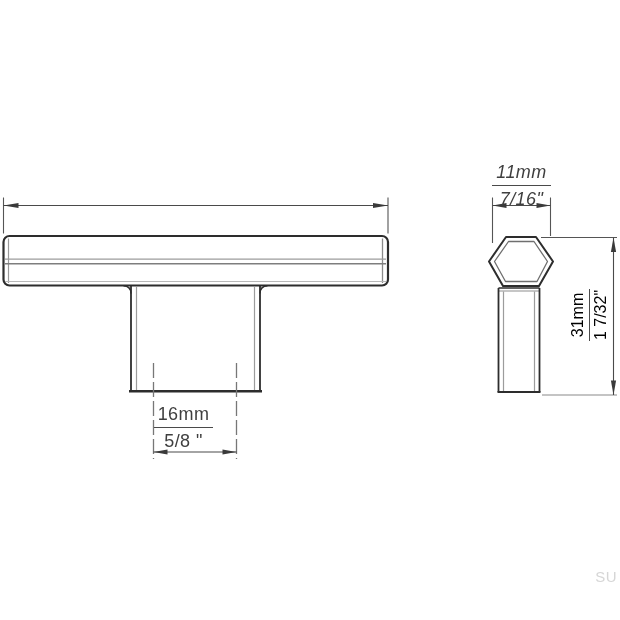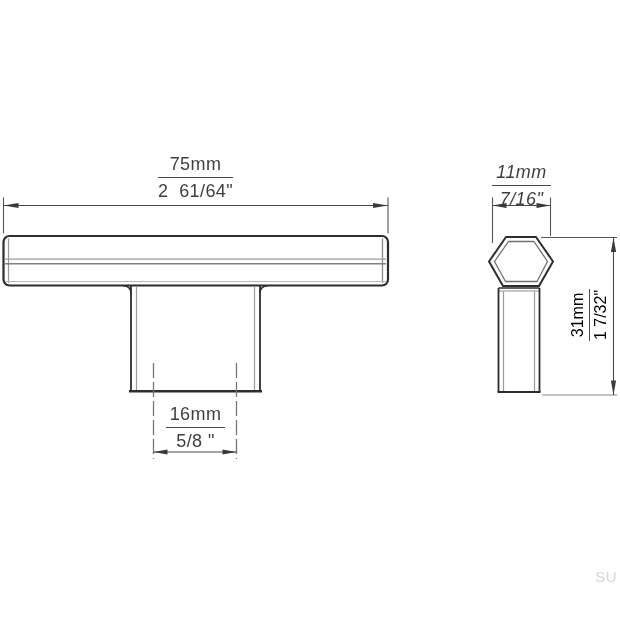--- a/index.html
+++ b/index.html
@@ -81,28 +81,22 @@
       <polygon points="550.5,205.5 536.5,202.9 536.5,208.1" fill="#3a3a3a"></polygon>
 
       <line x1="541" y1="237.5" x2="617" y2="237.5" stroke="#555555" stroke-width="1.1"></line>
       <line x1="542" y1="395" x2="617" y2="395" stroke="#8a8a8a" stroke-width="1.1"></line>
       <line x1="613.5" y1="237.5" x2="613.5" y2="395" stroke="#4a4a4a" stroke-width="1.1"></line>
       <polygon points="613.5,237.5 610.9,252 616.1,252" fill="#3a3a3a"></polygon>
       <polygon points="613.5,395 610.9,380.5 616.1,380.5" fill="#3a3a3a"></polygon>
     </g>
   </svg>
 
-  <div class="dim-label" style="left:115px; top:153px; width:161px;">
-    <div class="frac">
-      <span class="mm">75mm</span>
-      <span class="in">2  61/64"</span>
-    </div>
-  </div>
 
-  <div class="dim-label" style="left:135px; top:403px; width:121px;">
+  <div class="dim-label" style="left:123px; top:403px; width:121px;">
     <div class="frac">
       <span class="mm">16mm</span>
       <span class="in">5/8 "</span>
     </div>
   </div>
 
   <div class="dim-label" style="left:461px; top:161px; width:121px;font-style:italic;">
     <div class="frac">
       <span class="mm">11mm</span>
       <span class="in">7/16"</span>

